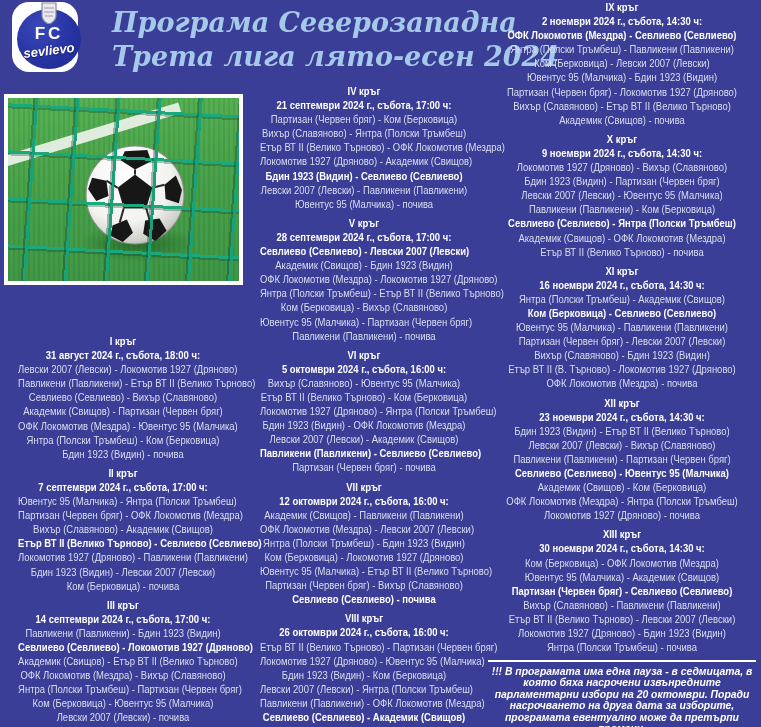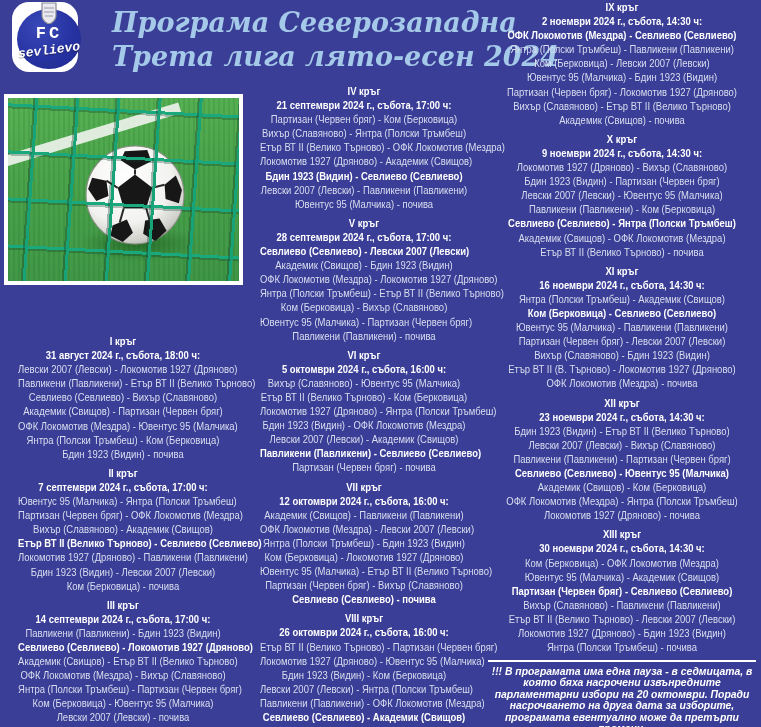--- a/index.html
+++ b/index.html
@@ -4,21 +4,21 @@
 <style>
   html,body { margin:0; padding:0; }
   .page {
     position:relative; width:761px; height:727px;
     background:#3b3e96; overflow:hidden;
     font-family:"Liberation Sans", sans-serif;
   }
   
   .logo-box {
     position:absolute; left:12px; top:2px; width:66px; height:70px;
-    background:#ffffff; border-radius:17px;font-family:Liberation Mono, monospace;
+    background:#ffffff; border-radius:17px;
   }
   .logo-circle {
     position:absolute; left:5px; top:7px; width:64px; height:60px;
     border-radius:50%;
     background:radial-gradient(circle at 35% 30%, #3a49b8 0%, #2733a2 55%, #1d2890 100%);
   }
   .logo-crest { position:absolute; left:29px; top:0px; width:16px; height:22px; }
   .logo-fc {
     position:absolute; left:0; top:22px; width:74px; text-align:center;
     color:#ffffff; font-weight:bold; font-size:17px; letter-spacing:3px;

